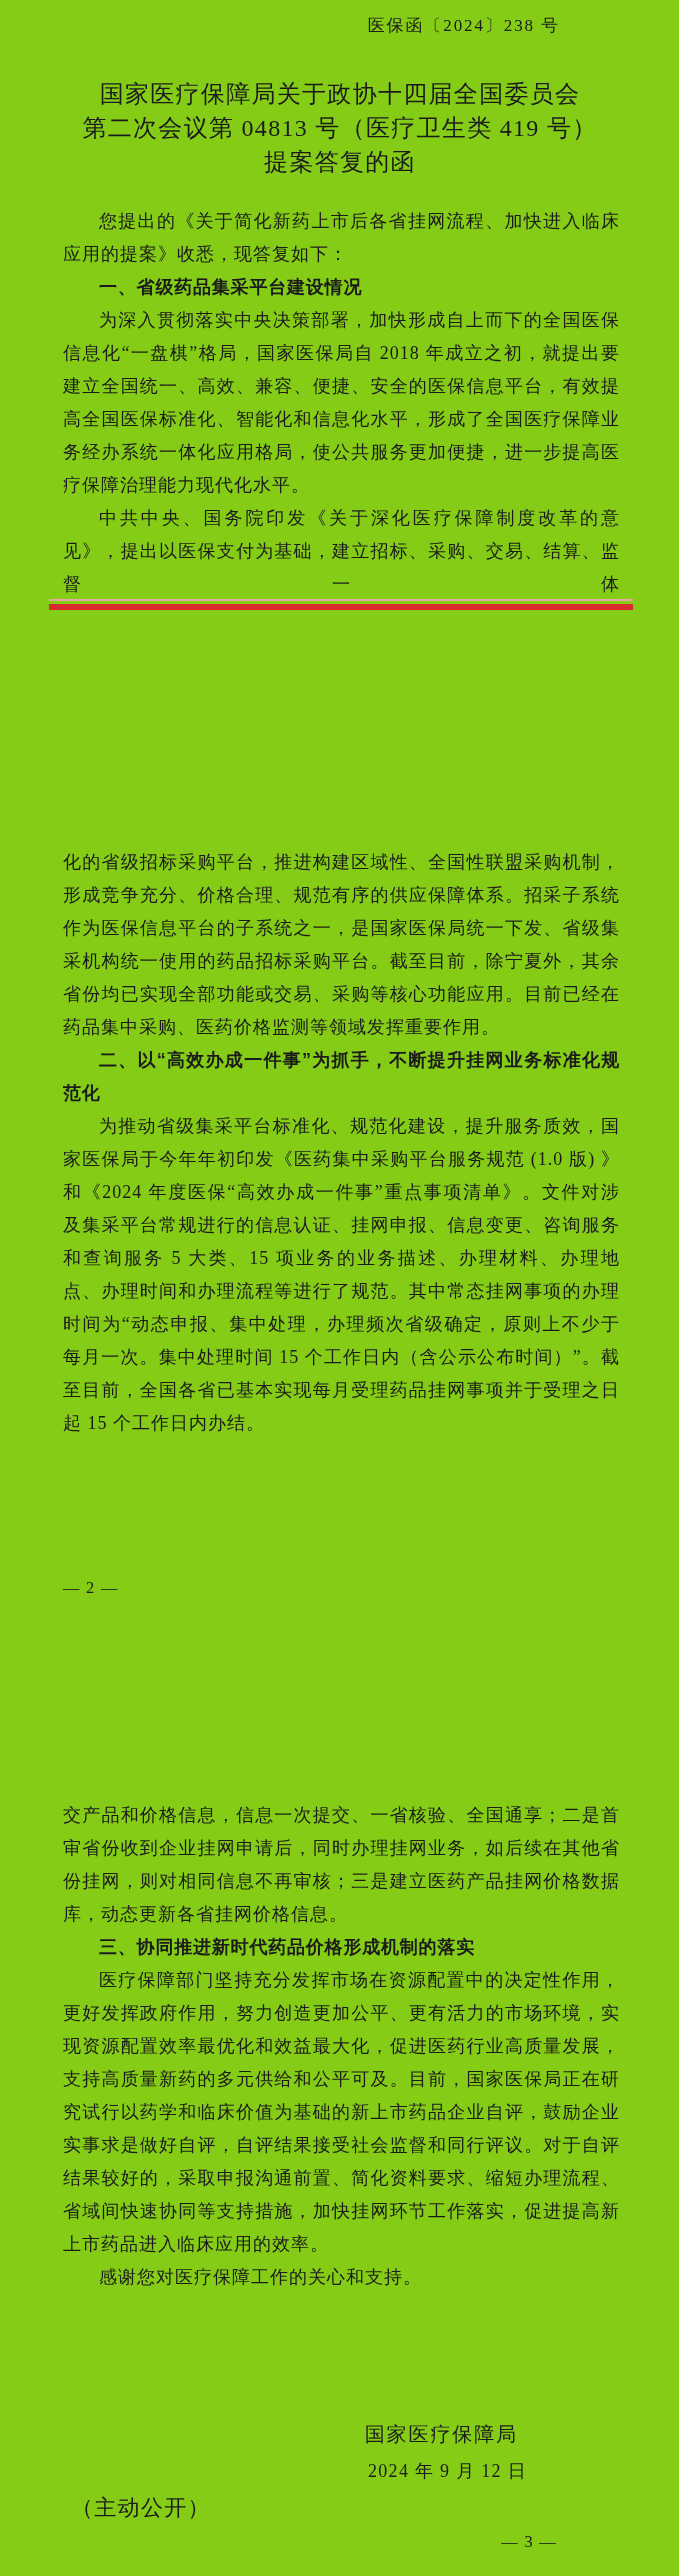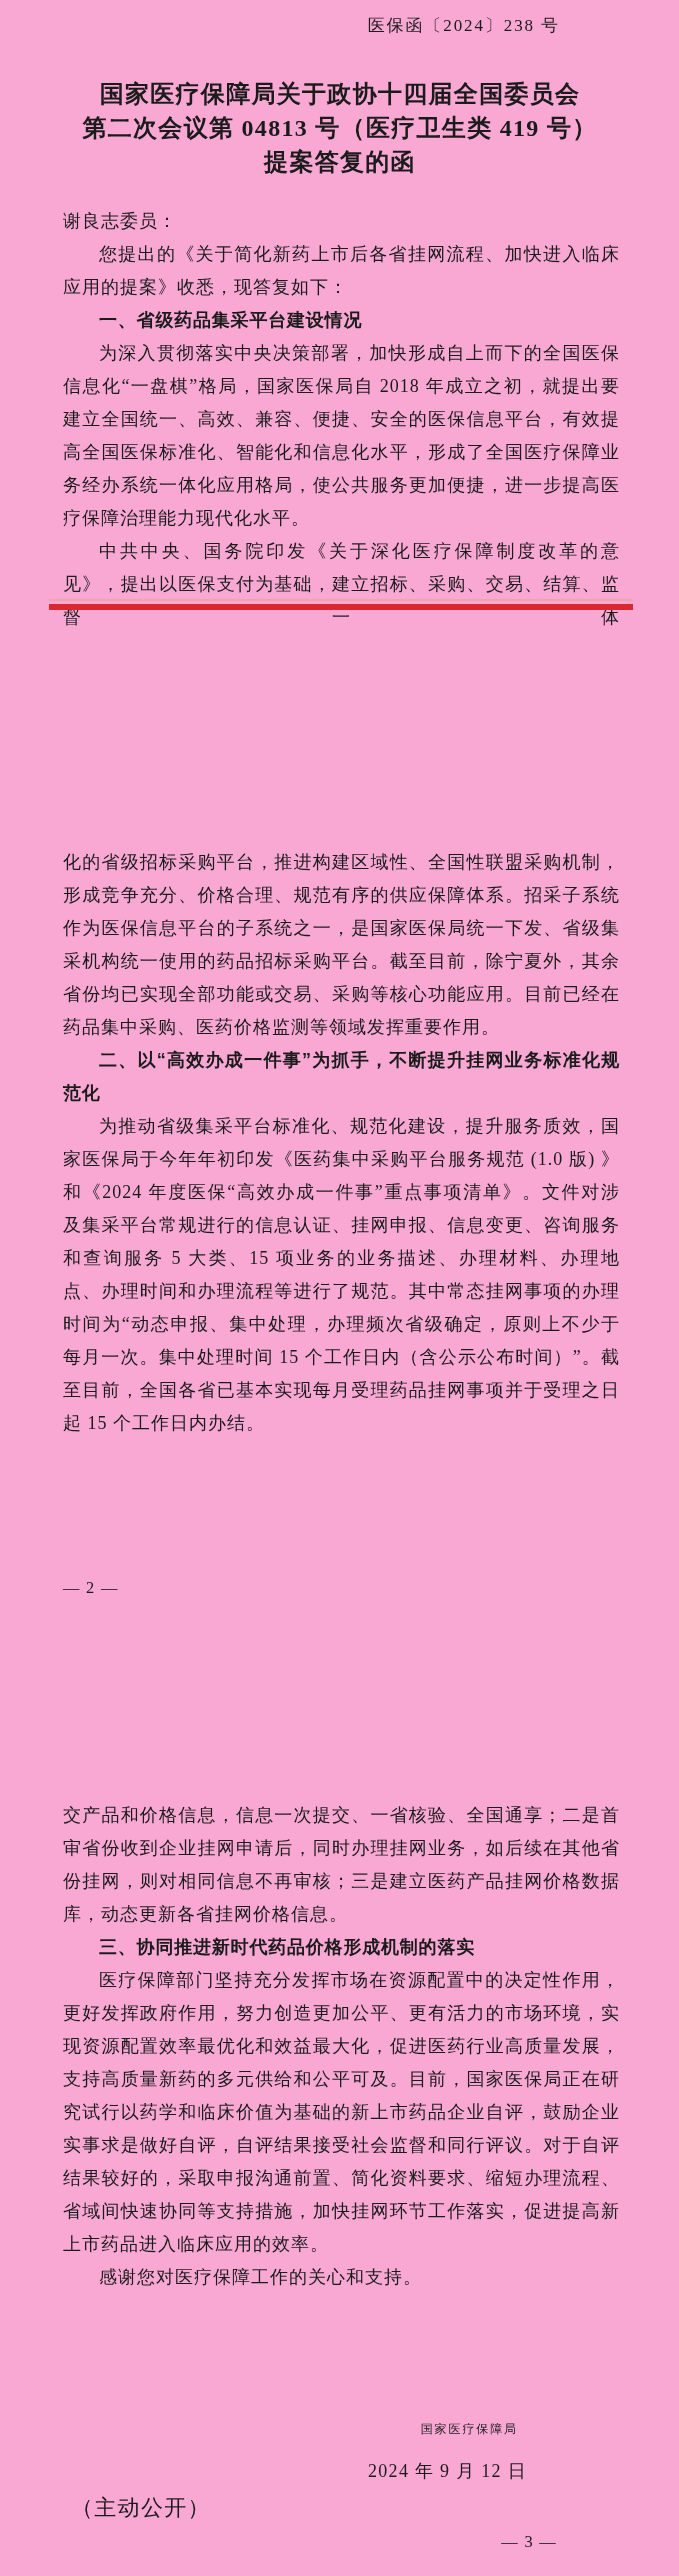--- a/index.html
+++ b/index.html
@@ -1,41 +1,41 @@
 <!DOCTYPE html>
 <html style="font-size:10px"><head>
 <meta charset="utf-8">
 <style>
   html, body { margin: 0; padding: 0; background: #ffffff; }
   .page {
     position: relative;
     width: 680px;
     height: 2576px;
-    background: #f9a8d4;
+    background: #84cc16;
     font-family: "Liberation Serif", serif;
     color: #1b1b1b;
     overflow: hidden;
   }
   .doc-number {
     position: absolute;
     top: 14px;
     right: 120px;
     font-size: 17px;
     letter-spacing: 1.9px;
     white-space: nowrap;
   }
   .title-block {
     position: absolute;
     top: 77px;
     left: 0;
     width: 680px;
     text-align: center;
     font-size: 24px;
     line-height: 34px;
-    font-weight: 700;
+    font-weight: 400;
     letter-spacing: 1.3px;
   }
   .body-block {
     position: absolute;
     left: 63px;
     width: 557px;
     font-size: 18px;
     line-height: 33px;
     letter-spacing: 1px;
     text-align: justify;
@@ -73,21 +73,21 @@
     font-size: 16.4px;
     letter-spacing: 1.3px;
     white-space: nowrap;
   }
   #pagenum-2 { top: 1578px; left: 63px; }
   #pagenum-3 { top: 2532px; right: 123px; }
   .signer {
     position: absolute;
     top: 2421px;
     right: 162px;
-    font-size: 12px;
+    font-size: 20px;
     letter-spacing: 1.9px;
     white-space: nowrap;
   }
   .sig-date {
     position: absolute;
     top: 2459px;
     right: 153px;
     font-size: 18px;
     letter-spacing: 1.3px;
     white-space: nowrap;
@@ -109,21 +109,20 @@
 
   <div class="doc-number">医保函〔2024〕238 号</div>
 
   <div class="title-block">
     <div>国家医疗保障局关于政协十四届全国委员会</div>
     <div>第二次会议第 04813 号（医疗卫生类 419 号）</div>
     <div>提案答复的函</div>
   </div>
 
   <div class="body-block" id="page1-body">
-    <p class="noindent">谢良志委员：</p>
     <p>您提出的《关于简化新药上市后各省挂网流程、加快进入临床应用的提案》收悉，现答复如下：</p>
     <p class="heading">一、省级药品集采平台建设情况</p>
     <p>为深入贯彻落实中央决策部署，加快形成自上而下的全国医保信息化“一盘棋”格局，国家医保局自 2018 年成立之初，就提出要建立全国统一、高效、兼容、便捷、安全的医保信息平台，有效提高全国医保标准化、智能化和信息化水平，形成了全国医疗保障业务经办系统一体化应用格局，使公共服务更加便捷，进一步提高医疗保障治理能力现代化水平。</p>
     <p class="fill">中共中央、国务院印发《关于深化医疗保障制度改革的意见》，提出以医保支付为基础，建立招标、采购、交易、结算、监督一体</p>
   </div>
 
   <div class="divider-thin"></div>
   <div class="divider-thick"></div>
 
   <div class="body-block" id="page2-body">

